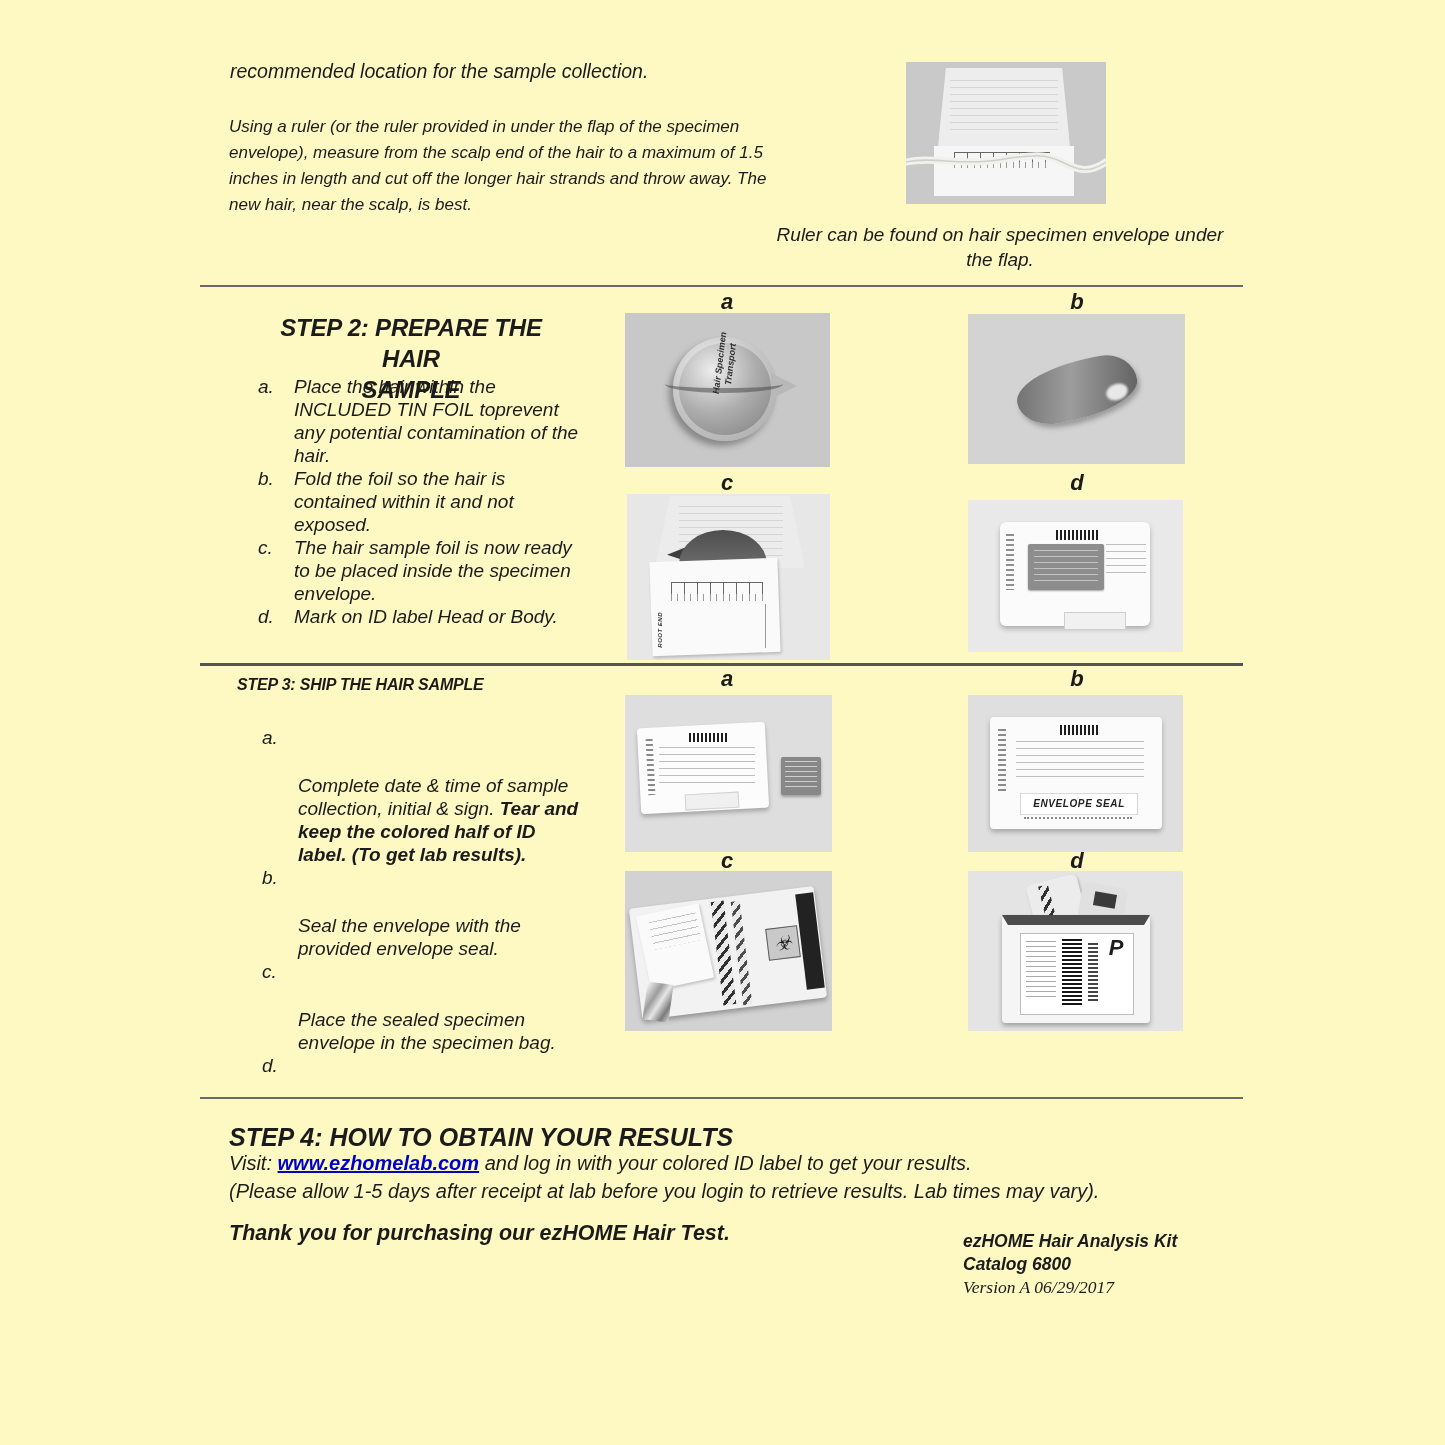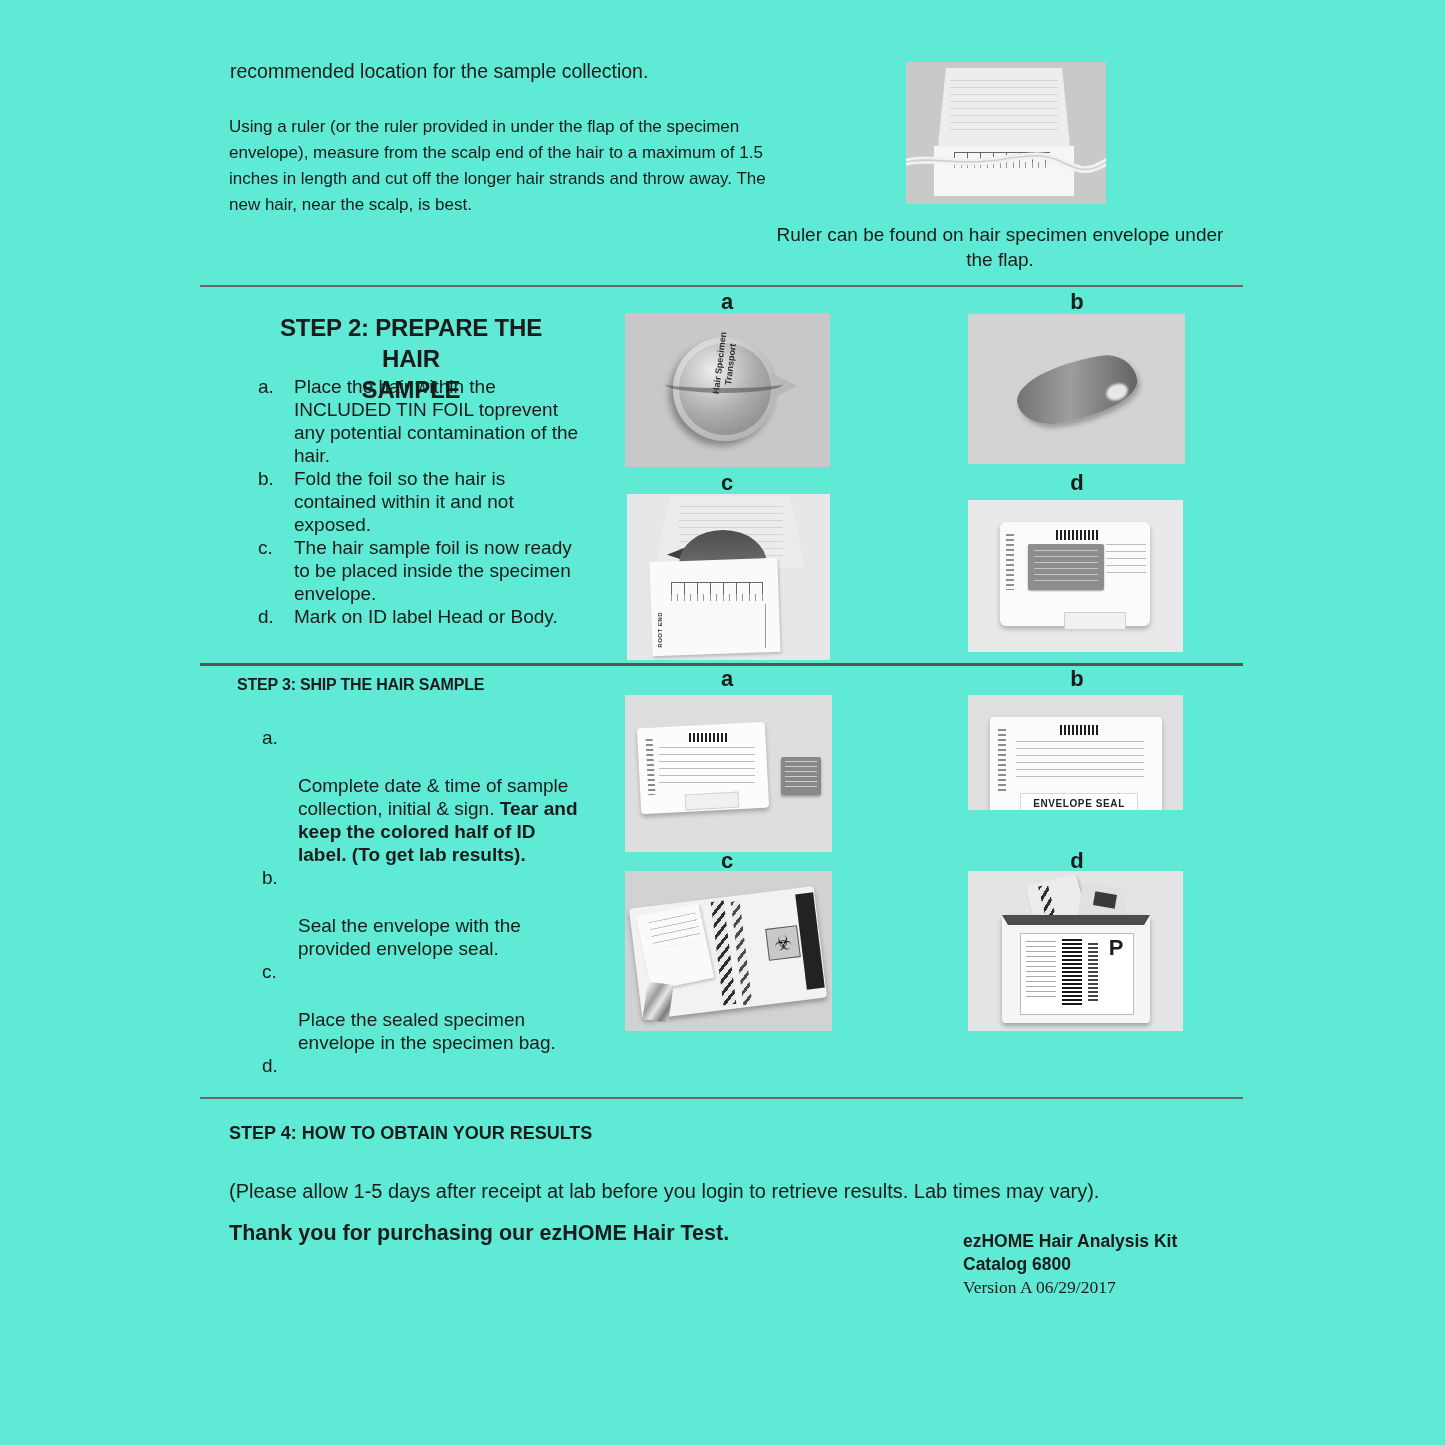--- a/index.html
+++ b/index.html
@@ -1,18 +1,18 @@
 <!DOCTYPE html>
 <html><head>
 <meta charset="utf-8">
 <style>
   html,body { margin:0; padding:0; background:#ffffff; }
   #page {
-    position:relative; width:1445px; height:1445px; background:#5eead4;
-    font-family:"Liberation Sans", sans-serif; color:#1b1b1b; overflow:hidden;
+    position:relative; width:1445px; height:1445px; background:#fef9c3;
+    font-family:"Liberation Sans", sans-serif; color:#1b1b1b; overflow:hidden;font-style:italic;
   }
   .abs { position:absolute; }
 
   
   .intro-line { left:230px; top:60px; font-size:19.5px; }
   .intro-para { left:229px; top:114px; width:552px; font-size:17px; line-height:26px; }
   .ruler-caption { left:770px; top:222px; width:460px; text-align:center; font-size:19px; line-height:25px; }
 
   .divider { left:200px; width:1043px; height:0; border-top:3px solid #555; }
   #divider-1 { top:285px; border-top-width:2px; border-top-color:#6a6a6a; }
@@ -28,21 +28,21 @@
   .li .ltr { width:36px; flex:none; }
   #step2-list .txt { width:288px; }
   #step3-list .txt { width:282px;margin-top:48px; }
 
   .step3-heading { left:237px; top:676px; font-size:16px; font-weight:bold; letter-spacing:-0.2px; }
 
   .fig-label { width:40px; text-align:center; font-size:22px; font-weight:bold; line-height:22px; }
 
   .note-line { left:232px; top:1046px; width:1010px; font-size:21.5px; font-weight:bold; }
 
-  .step4-heading { left:229px; top:1123px; font-size:18px; font-weight:bold; }
+  .step4-heading { left:229px; top:1123px; font-size:25px; font-weight:bold; }
   .visit-line { left:229px; top:1152px; font-size:20px; }
   .visit-line a { color:#0000CC; font-weight:bold; text-decoration:underline; }
   .allow-line { left:229px; top:1180px; font-size:20px; }
   .closing-line { left:229px; top:1221px; font-size:21.5px; font-weight:bold; }
 
   .footer { left:963px; top:1230px; font-size:17.5px; line-height:23px; }
   .footer .f-bold { font-weight:bold; }
   .footer .f-serif { font-family:"Liberation Serif", serif; font-weight:normal; }
 
   
@@ -135,21 +135,21 @@
   #s3a .side { left:22px; top:44px; width:7px; height:56px;
       background:repeating-linear-gradient(180deg,#8a8a8a 0 2px,transparent 2px 5px);
       transform:rotate(-3deg); }
   #s3a .tab { left:60px; top:98px; width:52px; height:14px; background:#f0f0f0;
       border:1px solid #d2d2d2; transform:rotate(-3deg); }
   #s3a .card { left:156px; top:62px; width:40px; height:38px; background:#888;
       border-radius:2px; box-shadow:0 2px 3px rgba(0,0,0,.3); }
   #s3a .card-lines { left:160px; top:66px; width:32px; height:30px;
       background:repeating-linear-gradient(180deg,#cfcfcf 0 1px,transparent 1px 5px); }
 
-  #s3b { left:968px; top:695px; width:215px; height:115px; background:#dfdfdf; }
+  #s3b { left:968px; top:695px; width:215px; height:157px; background:#dfdfdf; }
   #s3b .env { left:22px; top:22px; width:172px; height:112px; background:#fbfbfb;
       border-radius:4px; box-shadow:0 3px 5px rgba(0,0,0,.25); }
   #s3b .bc { left:92px; top:30px; width:40px; height:10px; }
   #s3b .frm { left:48px; top:46px; width:128px; height:36px; opacity:.9; }
   #s3b .side { left:30px; top:34px; width:8px; height:62px;
       background:repeating-linear-gradient(180deg,#8a8a8a 0 2px,transparent 2px 5px); }
   #s3b .seal { left:52px; top:98px; width:116px; height:20px; background:#fff;
       border:1px solid #d8d8d8; text-align:center; font-size:10px; font-weight:bold;
       line-height:20px; letter-spacing:.6px; color:#222; position:absolute; }
   #s3b .dots { left:56px; top:122px; width:108px; height:0; border-top:2px dotted #8a8a8a; }
@@ -340,20 +340,21 @@
     <div class="label"></div>
     <div class="lbl-lines"></div>
     <div class="lbl-bc barcode-v"></div>
     <div class="lbl-bc2 barcode-v"></div>
     <div class="p-mark">P</div>
   </div>
 
   <div class="abs divider" id="divider-3"></div>
 
   <div class="abs step4-heading">STEP 4: HOW TO OBTAIN YOUR RESULTS</div>
+  <div class="abs visit-line"><span>Visit: </span><a href="#">www.ezhomelab.com</a><span> and log in with your colored ID label to get your results.</span></div>
   <div class="abs allow-line">(Please allow 1-5 days after receipt at lab before you login to retrieve results. Lab times may vary).</div>
 
   <div class="abs closing-line">Thank you for purchasing our ezHOME Hair Test.</div>
 
   <div class="abs footer">
     <div class="f-bold">ezHOME Hair Analysis Kit</div>
     <div class="f-bold">Catalog 6800</div>
     <div class="f-serif">Version A 06/29/2017</div>
   </div>
 

